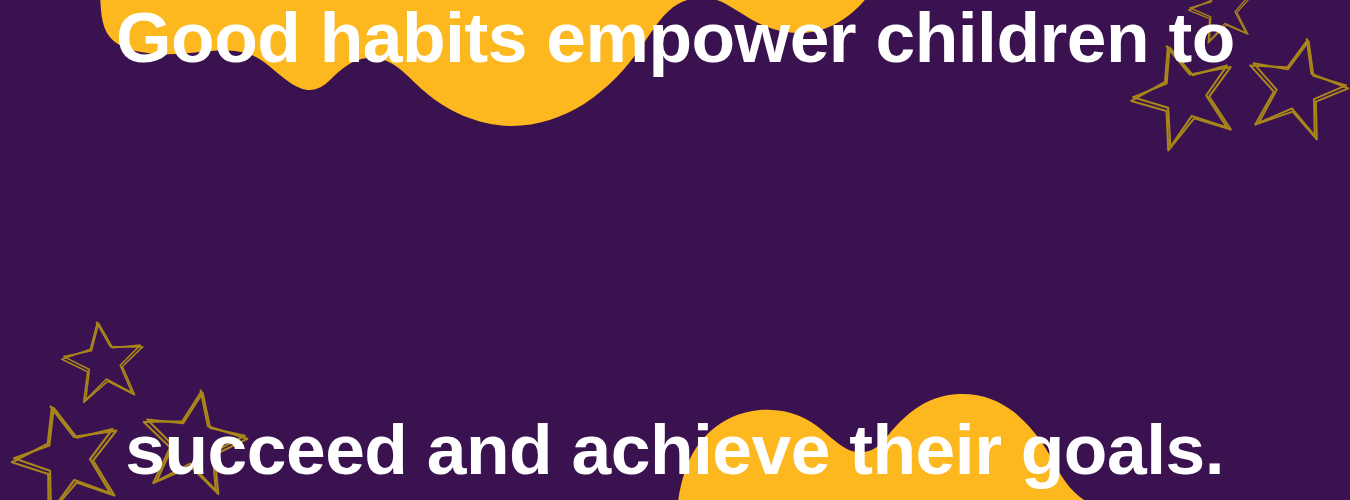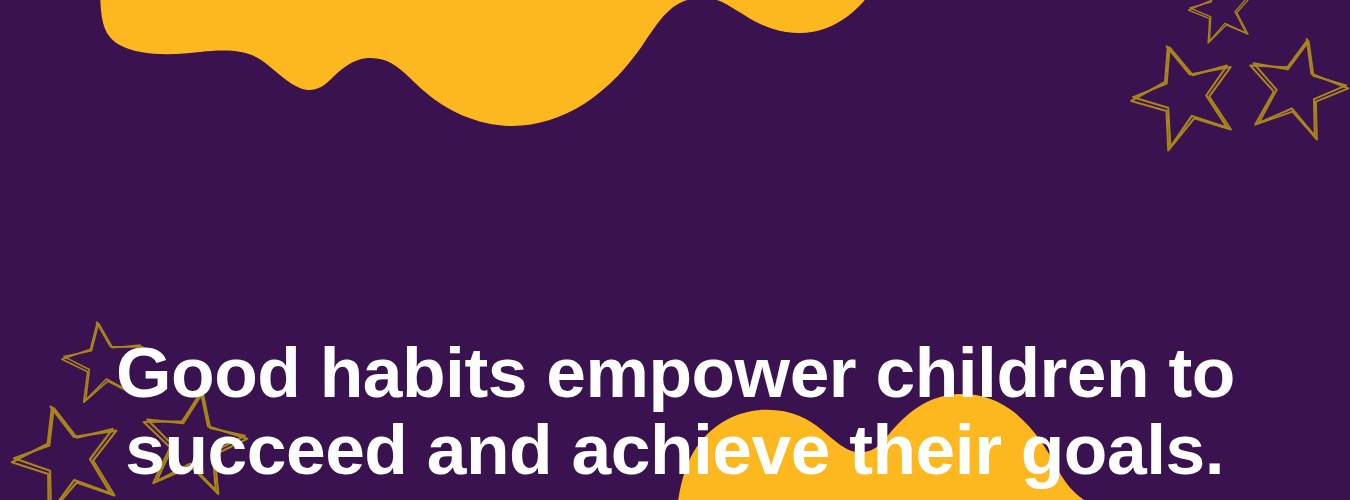--- a/index.html
+++ b/index.html
@@ -35,21 +35,21 @@
   
   #headline {
     position: absolute;
     left: 0;
     right: 0;
     top: 0;
     height: 488px;
     display: flex;
     flex-direction: column;
     align-items: center;
-    justify-content: flex-end;
+    justify-content: space-between;
     z-index: 5;
     padding: 0 80px;
     box-sizing: border-box;
   }
   .headline-line {
     display: block;
     color: #ffffff;
     font-family: "Liberation Sans", sans-serif;
     font-weight: bold;
     font-size: 70px;

